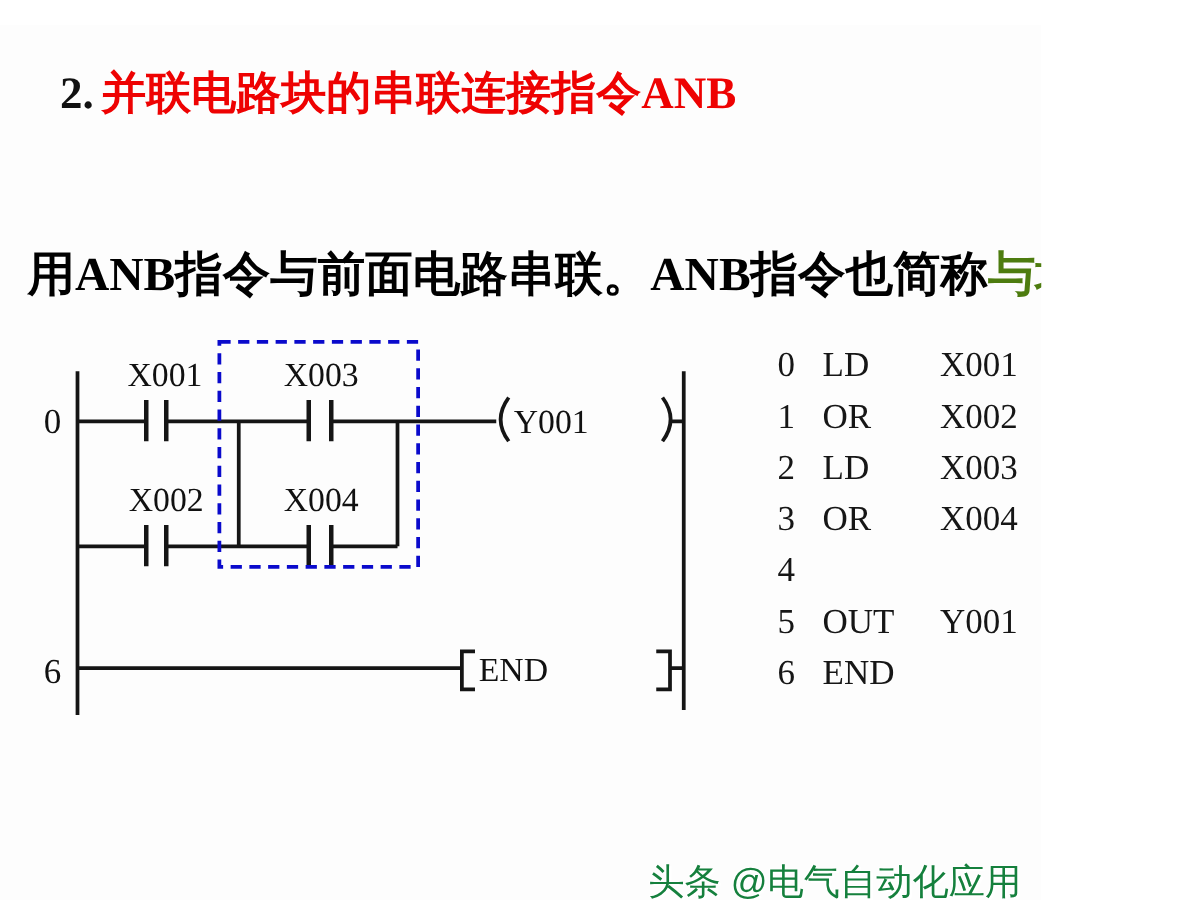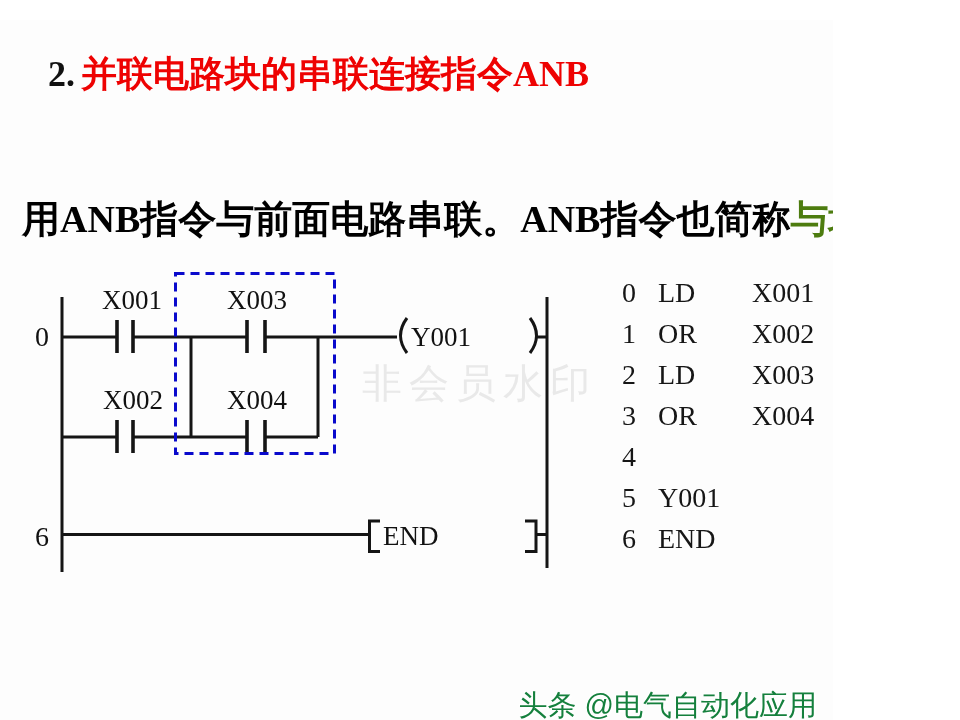--- a/index.html
+++ b/index.html
@@ -95,21 +95,20 @@
 <body>
 
 <div class="slide">
 
   <div class="title">
     <span class="t-num">2.</span><span class="t-red">并联电路块的串联连接指令ANB</span>
   </div>
 
   <div class="body-line line3"><span>用ANB指令与前面电路串联。ANB指令也简称</span><span class="red-inline">与块指令</span><span>。</span></div>
 
-  <div class="watermark">非会员水印</div>
 
   <svg class="ladder" width="620" height="320" viewBox="0 0 620 320" xmlns="http://www.w3.org/2000/svg">
 
     <path class="wire" d="M62 37 V312"></path>
     <path class="wire" d="M547 37 V308"></path>
 
     <path class="wire" d="M62 77 H117 M133 77 H247 M265 77 H397 M537 77 H547"></path>
 
     <path class="wire" d="M62 177 H117 M133 177 H247 M265 177 H318"></path>
 
@@ -160,20 +159,21 @@
       <span class="c-step">3</span>
       <span class="c-op">OR</span>
       <span class="c-arg">X004</span>
     </div>
     <div class="irow">
       <span class="c-step">4</span>
       <span class="c-arg"></span>
     </div>
     <div class="irow">
       <span class="c-step">5</span>
+      <span class="c-op">OUT</span>
       <span class="c-arg">Y001</span>
     </div>
     <div class="irow">
       <span class="c-step">6</span>
       <span class="c-op">END</span>
       <span class="c-arg"></span>
     </div>
   </div>
 
   <div class="attribution">头条 @电气自动化应用</div>

